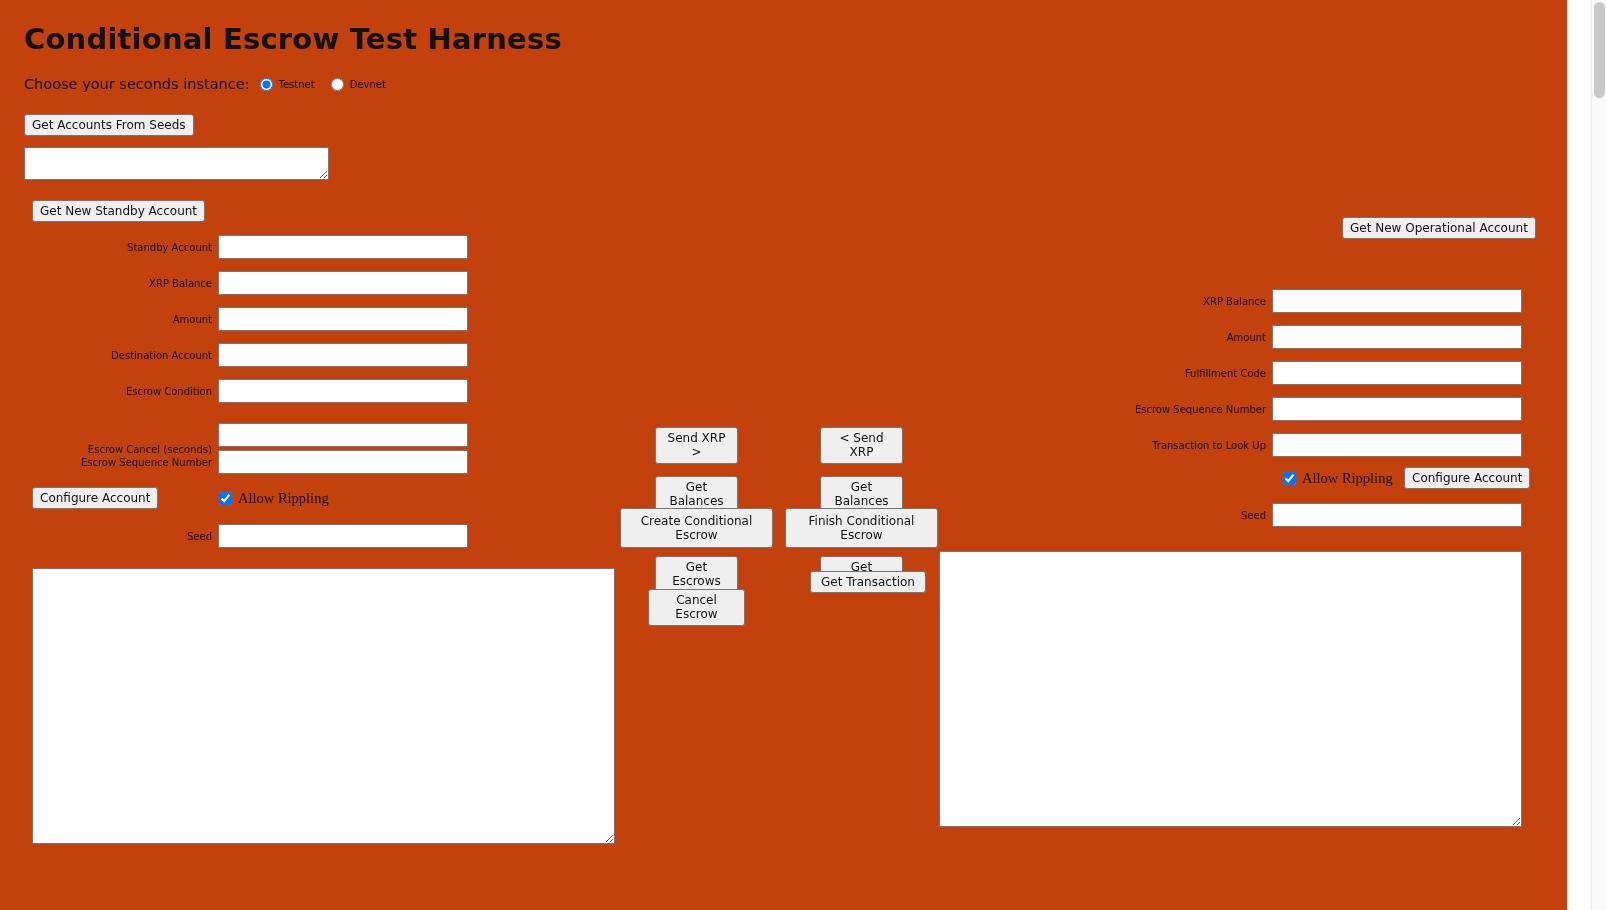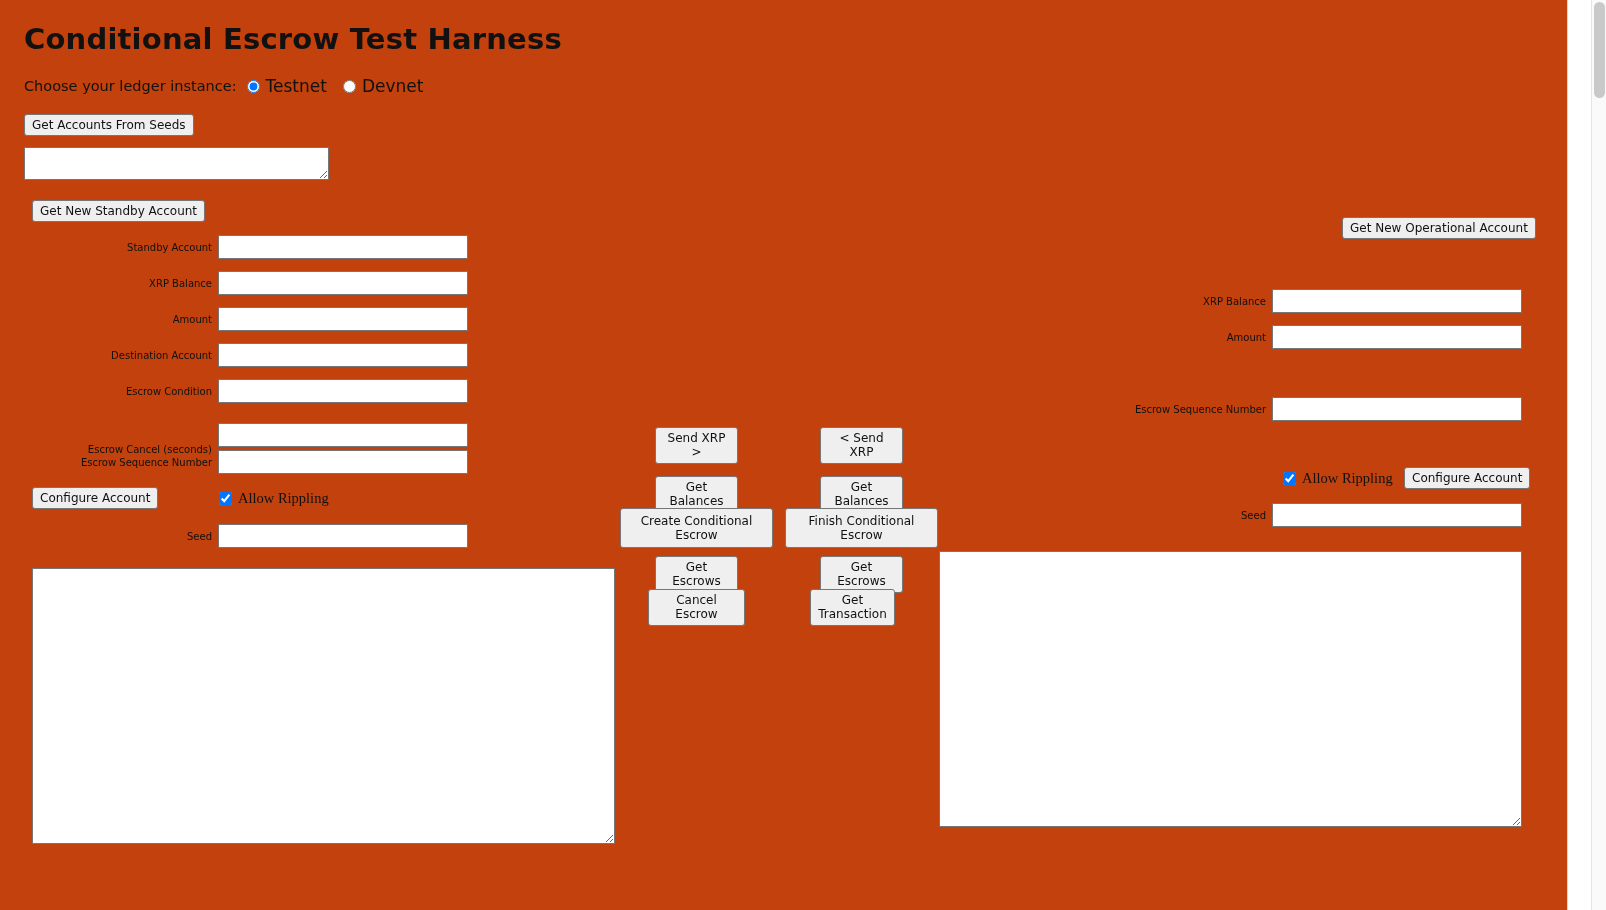--- a/index.html
+++ b/index.html
@@ -45,21 +45,21 @@
     position: absolute;
     left: 24px; top: 76px;
     font-size: 14.5px;
     color: #111;
     display: flex;
     align-items: center;
   }
   .ledger-row .lbl { margin-right: 10px; }
   .radio-wrap { display: flex; align-items: center; margin-right: 16px; }
   .radio-wrap input { margin: 0 6px 0 0; }
-  .radio-wrap label { font-size: 17px; color: #111; }
+  .radio-wrap label { font-size: 10px; color: #111; }
 
   button.btn {
     font-family: "DejaVu Sans", sans-serif;
     font-size: 12px;
     color: #111;
     background: #efefef;
     border: 1px solid #767676;
     border-radius: 3px;
     padding: 3px 7px;
     cursor: pointer;
@@ -111,21 +111,21 @@
   }
 </style>
 </head>
 <body>
 
 <div class="page">
 
   <h1 class="title">Conditional Escrow Test Harness</h1>
 
   <div class="ledger-row">
-    <span class="lbl">Choose your ledger instance:</span>
+    <span class="lbl">Choose your seconds instance:</span>
     <span class="radio-wrap">
       <input type="radio" name="ledger" checked="" style="">
       <label>Testnet</label>
     </span>
     <span class="radio-wrap">
       <input type="radio" name="ledger" style="">
       <label>Devnet</label>
     </span>
   </div>
 
@@ -181,34 +181,42 @@
   <button class="btn mid-btn" style="left:655px; top:427px; width:83px;">Send XRP &gt;</button>
   <button class="btn mid-btn" style="left:655px; top:476px; width:83px;">Get Balances</button>
   <button class="btn mid-btn" style="left:620px; top:508px; width:153px; height:40px;">Create Conditional Escrow</button>
   <button class="btn mid-btn" style="left:655px; top:556px; width:83px;">Get Escrows</button>
   <button class="btn mid-btn" style="left:648px; top:589px; width:97px;">Cancel Escrow</button>
 
   <button class="btn mid-btn" style="left:820px; top:427px; width:83px;">&lt; Send XRP</button>
   <button class="btn mid-btn" style="left:820px; top:476px; width:83px;">Get Balances</button>
   <button class="btn mid-btn" style="left:785px; top:508px; width:153px; height:40px;">Finish Conditional Escrow</button>
   <button class="btn mid-btn" style="left:820px; top:556px; width:83px;">Get Escrows</button>
-  <button class="btn mid-btn" style="left:810px; top:589px; width:85px;">Get Transaction</button>
+  <button class="btn mid-btn" style="left:810px; top:571px; width:116px;">Get Transaction</button>
 
   <button class="btn abs" style="left:1342px; top:217px;">Get New Operational Account</button>
 
   <div class="field-row" style="left:1085px; top:289px; width:437px; justify-content:flex-end;">
     <span class="flabel">XRP Balance</span>
     <input class="txt" style="width: 250px;" value="">
   </div>
   <div class="field-row" style="left:1085px; top:325px; width:437px; justify-content:flex-end;">
     <span class="flabel">Amount</span>
     <input class="txt" style="width: 250px;" value="">
   </div>
+  <div class="field-row" style="left:1085px; top:361px; width:437px; justify-content:flex-end;">
+    <span class="flabel">Fulfillment Code</span>
+    <input class="txt" style="width: 250px;" value="">
+  </div>
   <div class="field-row" style="left:1085px; top:397px; width:437px; justify-content:flex-end;">
     <span class="flabel">Escrow Sequence Number</span>
+    <input class="txt" style="width: 250px;" value="">
+  </div>
+  <div class="field-row" style="left:1085px; top:433px; width:437px; justify-content:flex-end;">
+    <span class="flabel">Transaction to Look Up</span>
     <input class="txt" style="width: 250px;" value="">
   </div>
 
   <div class="chk-wrap abs" style="left:1283px; top:470px;">
     <input type="checkbox" checked="" style="">
     <label>Allow Rippling</label>
   </div>
 
   <button class="btn abs" style="left:1404px; top:467px;">Configure Account</button>
 

